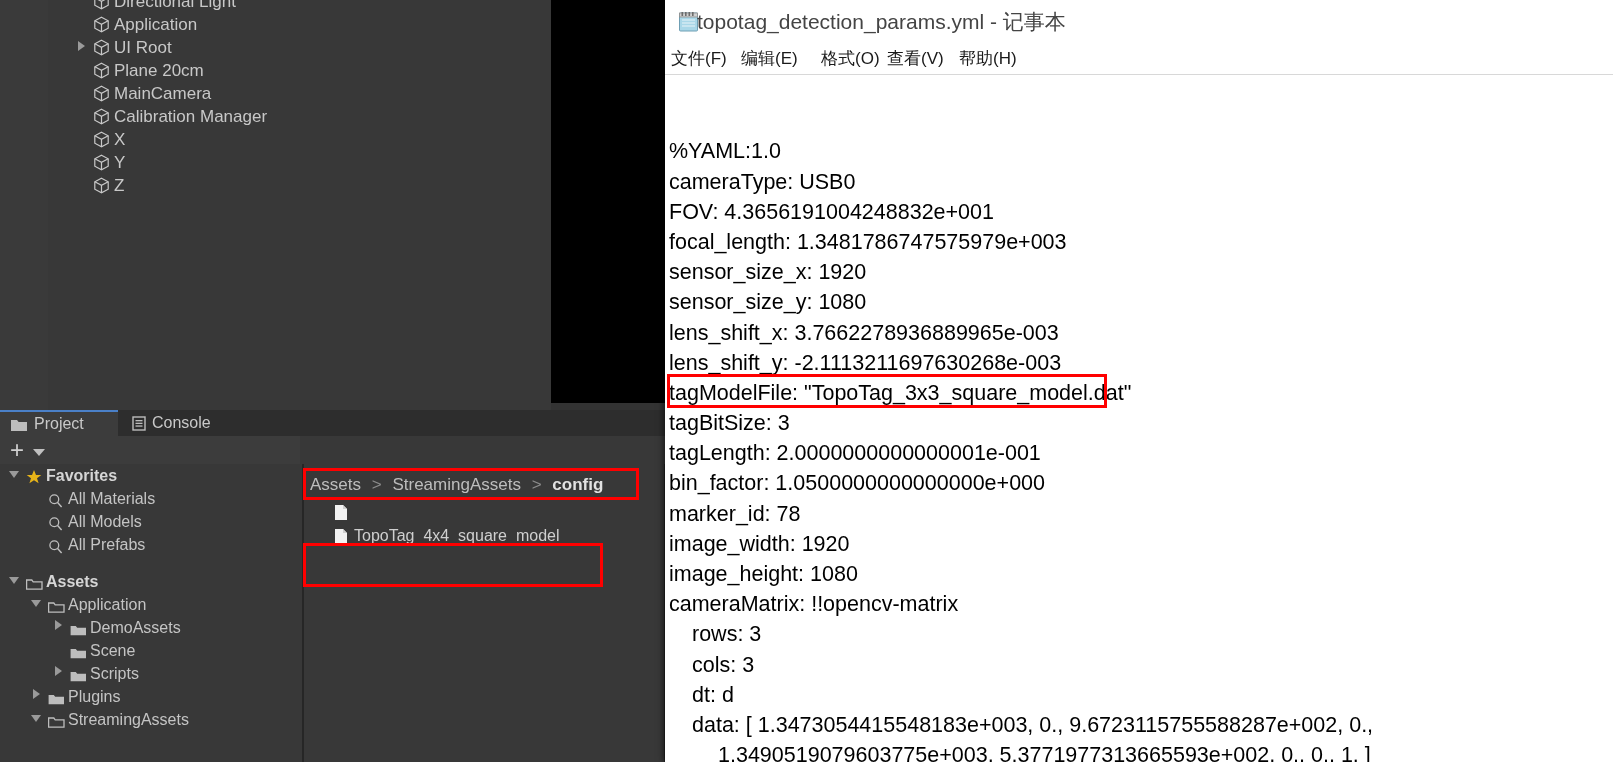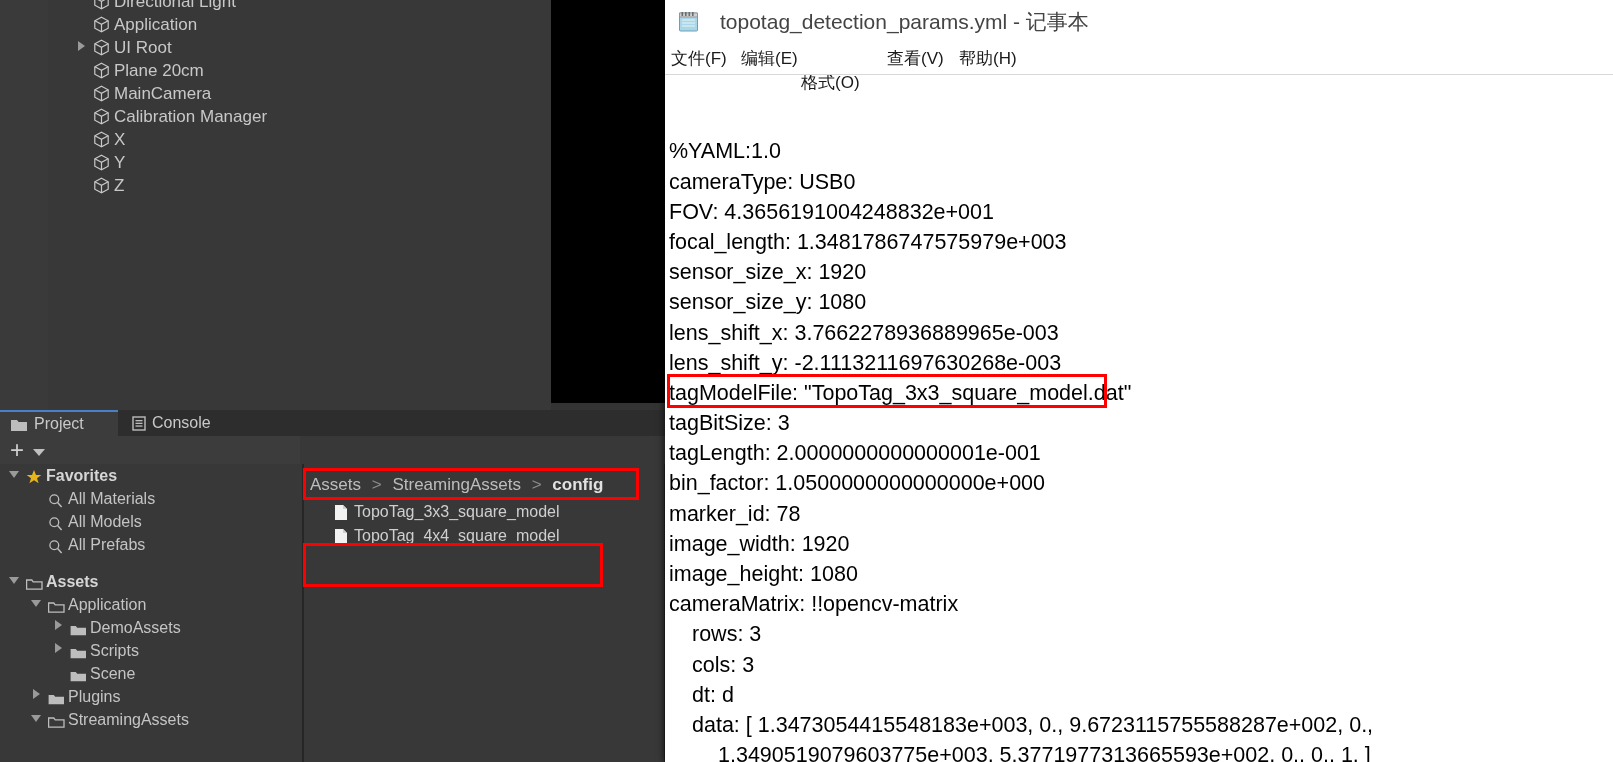--- a/index.html
+++ b/index.html
@@ -52,21 +52,21 @@
   .frow .lbl{position:absolute;left:50px;top:0;}
 
   
   .redbox{position:absolute;border:3px solid #ff0000;box-sizing:border-box;pointer-events:none;}
 
   
   #notepad{position:absolute;left:665px;top:0;width:948px;height:762px;background:#ffffff;
            box-shadow:-2px 0 6px rgba(0,0,0,.55);}
   .np-title{position:absolute;left:0;top:0;width:948px;height:44px;background:#ffffff;}
   .np-icon{position:absolute;left:12px;top:10px;width:24px;height:24px;}
-  .np-titletext{position:absolute;left:55px;top:7px;font-size:21px;color:#444;line-height:30px;white-space:nowrap;}
+  .np-titletext{position:absolute;left:32px;top:7px;font-size:21px;color:#444;line-height:30px;white-space:nowrap;}
   .np-menu{position:absolute;left:0;top:44px;width:948px;height:30px;background:#fff;font-size:17px;color:#1a1a1a;}
   .np-menu .mi{position:absolute;top:0;line-height:30px;white-space:nowrap;}
   .np-sep{position:absolute;left:0;top:74px;width:948px;height:1px;background:#d8d8d8;}
   .np-text{position:absolute;left:4px;top:76px;width:944px;height:686px;overflow:hidden;
            font-size:21.5px;line-height:30.2px;color:#000;white-space:pre;}
   .np-line{height:30.2px;}
   .np-line.indent1{padding-left:23px;}
   .np-line.indent2{padding-left:49px;}
 </style>
 </head>
@@ -238,31 +238,31 @@
               <span class="lbl" style="left:68px;">Application</span>
             </div>
             <div class="trow">
               <span class="tw" style="left:50px;"><span style="display:inline-block;width:0;height:0;border-top:5.5px solid transparent;border-bottom:5.5px solid transparent;border-left:7px solid #9a9a9a;"></span></span>
               <span class="ic" style="left:70px;"><svg width="17" height="13" viewBox="0 0 17 13">
                   <path d="M0.6 2h5.2l1.4 1.8H16v7.4H0.6z" fill="#bdbdbd"></path>
                 </svg></span>
               <span class="lbl" style="left:90px;">DemoAssets</span>
             </div>
             <div class="trow">
+              <span class="ic" style="left:70px;"><svg width="17" height="13" viewBox="0 0 17 13">
+                  <path d="M0.6 2h5.2l1.4 1.8H16v7.4H0.6z" fill="#bdbdbd"></path>
+                </svg></span>
+              <span class="lbl" style="left:90px;">Scene</span>
+            </div>
+            <div class="trow">
               <span class="tw" style="left:50px;"><span style="display:inline-block;width:0;height:0;border-top:5.5px solid transparent;border-bottom:5.5px solid transparent;border-left:7px solid #9a9a9a;"></span></span>
               <span class="ic" style="left:70px;"><svg width="17" height="13" viewBox="0 0 17 13">
                   <path d="M0.6 2h5.2l1.4 1.8H16v7.4H0.6z" fill="#bdbdbd"></path>
                 </svg></span>
               <span class="lbl" style="left:90px;">Scripts</span>
-            </div>
-            <div class="trow">
-              <span class="ic" style="left:70px;"><svg width="17" height="13" viewBox="0 0 17 13">
-                  <path d="M0.6 2h5.2l1.4 1.8H16v7.4H0.6z" fill="#bdbdbd"></path>
-                </svg></span>
-              <span class="lbl" style="left:90px;">Scene</span>
             </div>
             <div class="trow">
               <span class="tw" style="left:28px;"><span style="display:inline-block;width:0;height:0;border-top:5.5px solid transparent;border-bottom:5.5px solid transparent;border-left:7px solid #9a9a9a;"></span></span>
               <span class="ic" style="left:48px;"><svg width="17" height="13" viewBox="0 0 17 13">
                   <path d="M0.6 2h5.2l1.4 1.8H16v7.4H0.6z" fill="#bdbdbd"></path>
                 </svg></span>
               <span class="lbl" style="left:68px;">Plugins</span>
             </div>
             <div class="trow">
               <span class="tw" style="left:28px;"><span style="display:inline-block;width:0;height:0;border-left:5.5px solid transparent;border-right:5.5px solid transparent;border-top:7px solid #9a9a9a;"></span></span>
@@ -282,21 +282,20 @@
           <span>StreamingAssets</span>
           <span class="sep">&gt;</span>
           <span class="cur">config</span>
         </div>
         <div id="file-rows" style="position:absolute;left:0;top:36px;width:362px;">
             <div class="frow">
               <span class="fi"><svg width="14" height="17" viewBox="0 0 14 17">
                   <path d="M1 1h8l4 4v11H1z" fill="#f2f2f2"></path>
                   <path d="M9 1v4h4" fill="#cfcfcf"></path>
                 </svg></span>
-              <span class="lbl">TopoTag_3x3_square_model</span>
             </div>
             <div class="frow">
               <span class="fi"><svg width="14" height="17" viewBox="0 0 14 17">
                   <path d="M1 1h8l4 4v11H1z" fill="#f2f2f2"></path>
                   <path d="M9 1v4h4" fill="#cfcfcf"></path>
                 </svg></span>
               <span class="lbl">TopoTag_4x4_square_model</span>
             </div>
           </div>
       </div>
@@ -327,21 +326,21 @@
               <line x1="5" y1="16" x2="18" y2="16"></line>
             </g>
         </svg>
       </span>
       <span class="np-titletext">topotag_detection_params.yml - 记事本</span>
     </div>
 
     <div class="np-menu">
       <span class="mi" style="left:6px;">文件(F)</span>
       <span class="mi" style="left:76px;">编辑(E)</span>
-      <span class="mi" style="left:136px;margin-top:24px;">格式(O)</span>
+      <span class="mi" style="left:156px;">格式(O)</span>
       <span class="mi" style="left:222px;">查看(V)</span>
       <span class="mi" style="left:294px;">帮助(H)</span>
     </div>
     <div class="np-sep"></div>
 
     <div class="np-text">
       <div id="np-lines"><div class="np-line">%YAML:1.0</div><div class="np-line">cameraType: USB0</div><div class="np-line">FOV: 4.3656191004248832e+001</div><div class="np-line">focal_length: 1.3481786747575979e+003</div><div class="np-line">sensor_size_x: 1920</div><div class="np-line">sensor_size_y: 1080</div><div class="np-line">lens_shift_x: 3.7662278936889965e-003</div><div class="np-line">lens_shift_y: -2.1113211697630268e-003</div><div class="np-line">tagModelFile: "TopoTag_3x3_square_model.dat"</div><div class="np-line">tagBitSize: 3</div><div class="np-line">tagLength: 2.0000000000000001e-001</div><div class="np-line">bin_factor: 1.0500000000000000e+000</div><div class="np-line">marker_id: 78</div><div class="np-line">image_width: 1920</div><div class="np-line">image_height: 1080</div><div class="np-line">cameraMatrix: !!opencv-matrix</div><div class="np-line indent1">rows: 3</div><div class="np-line indent1">cols: 3</div><div class="np-line indent1">dt: d</div><div class="np-line indent1">data: [ 1.3473054415548183e+003, 0., 9.6723115755588287e+002, 0.,</div><div class="np-line indent2">1.3490519079603775e+003, 5.3771977313665593e+002, 0., 0., 1. ]</div></div>
     </div>
   </div>
 

